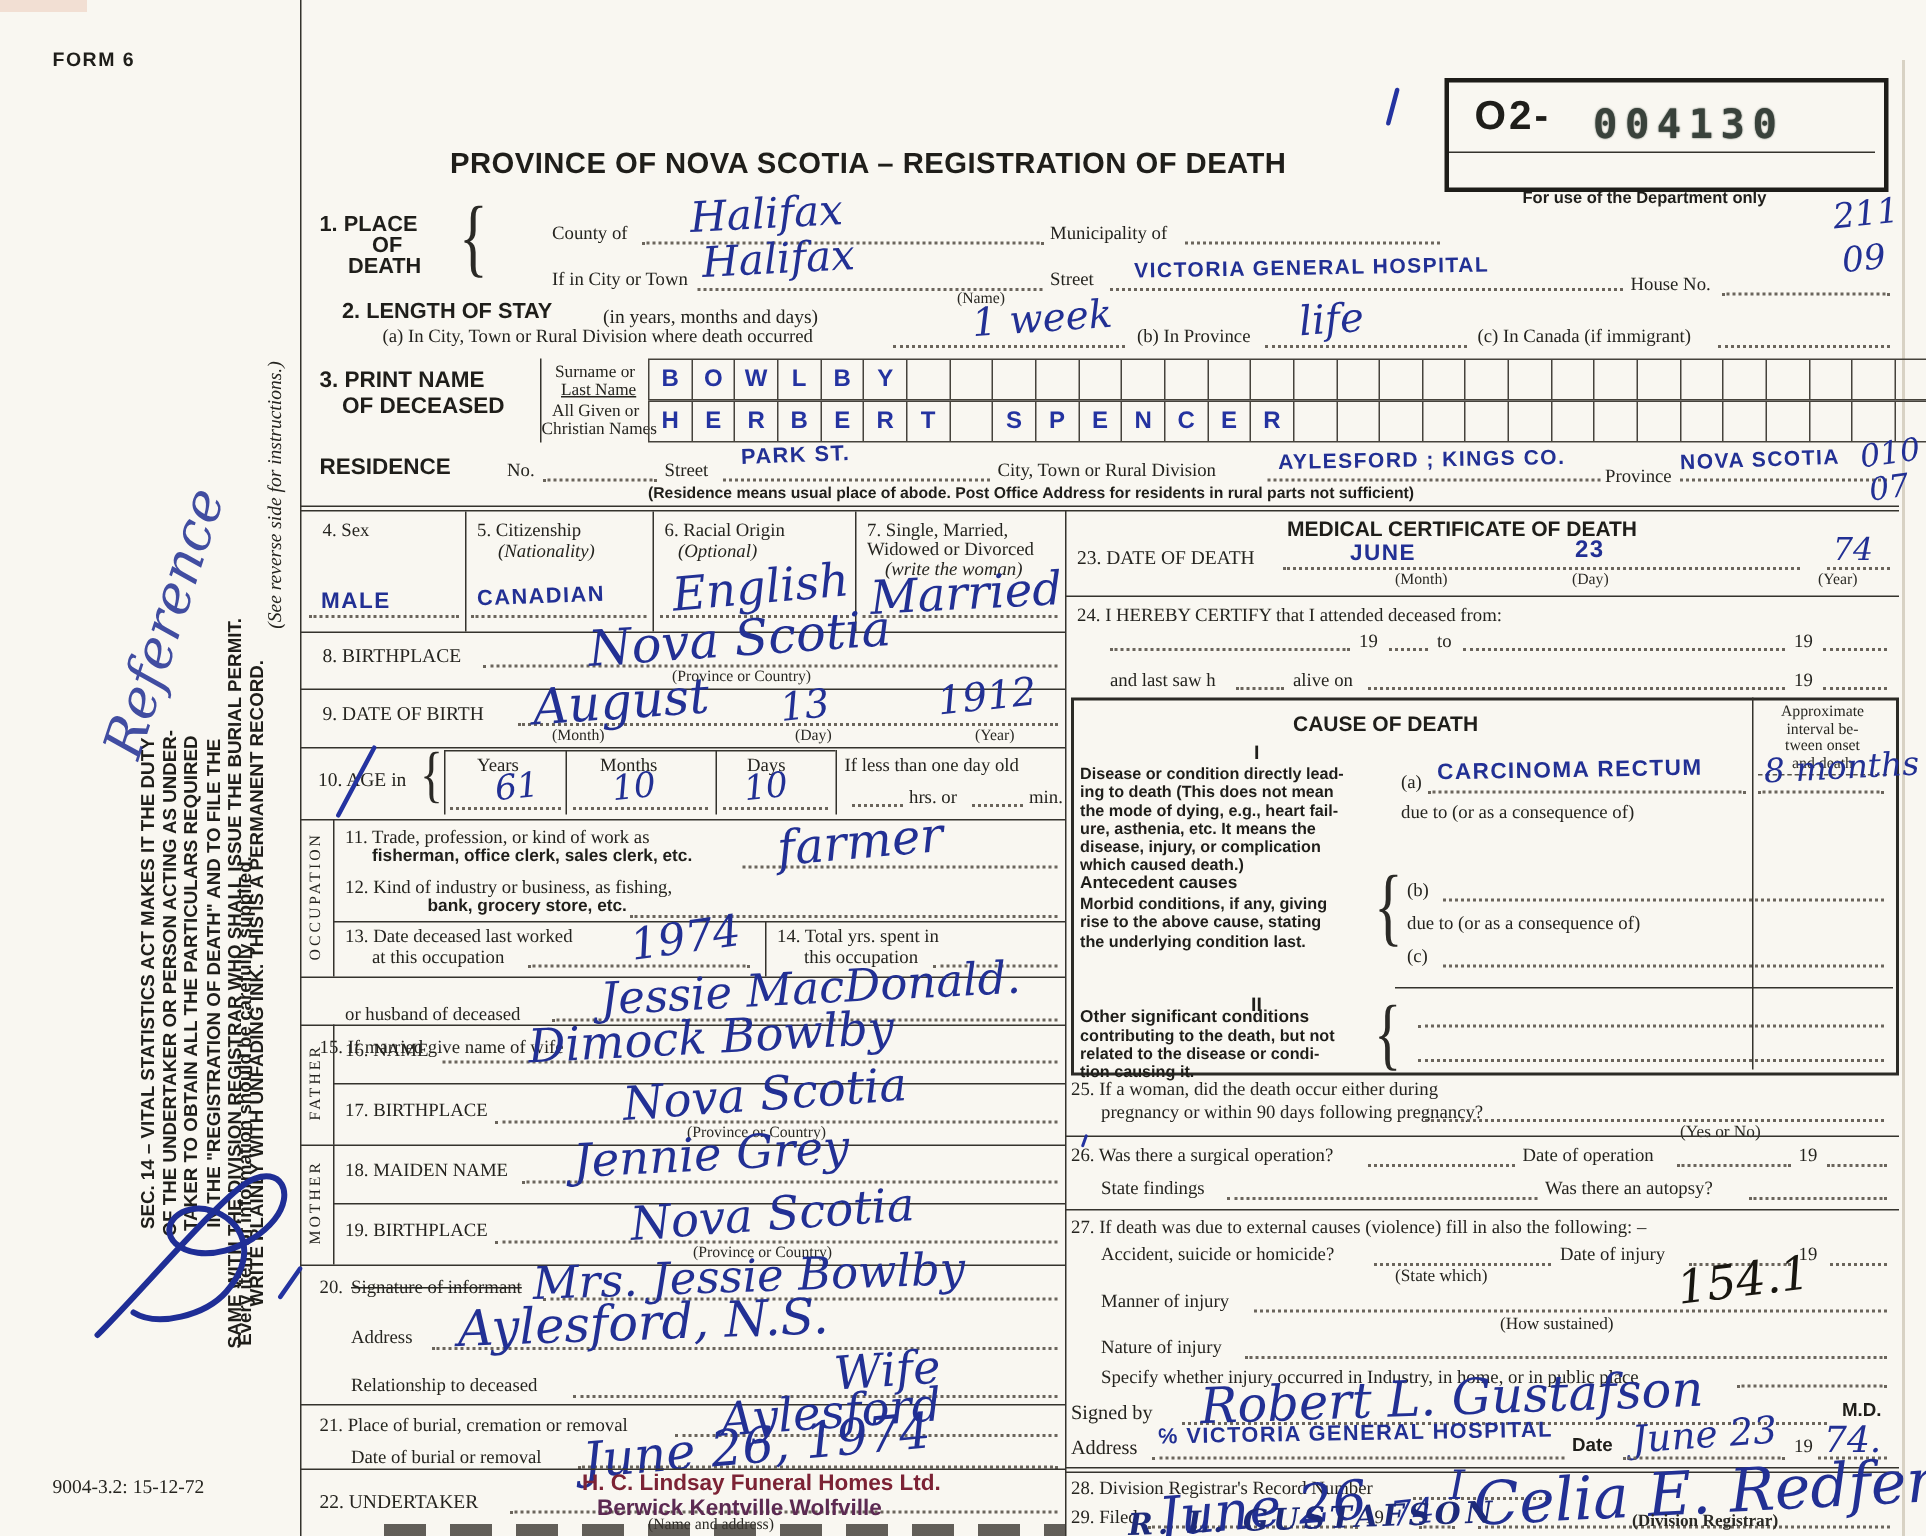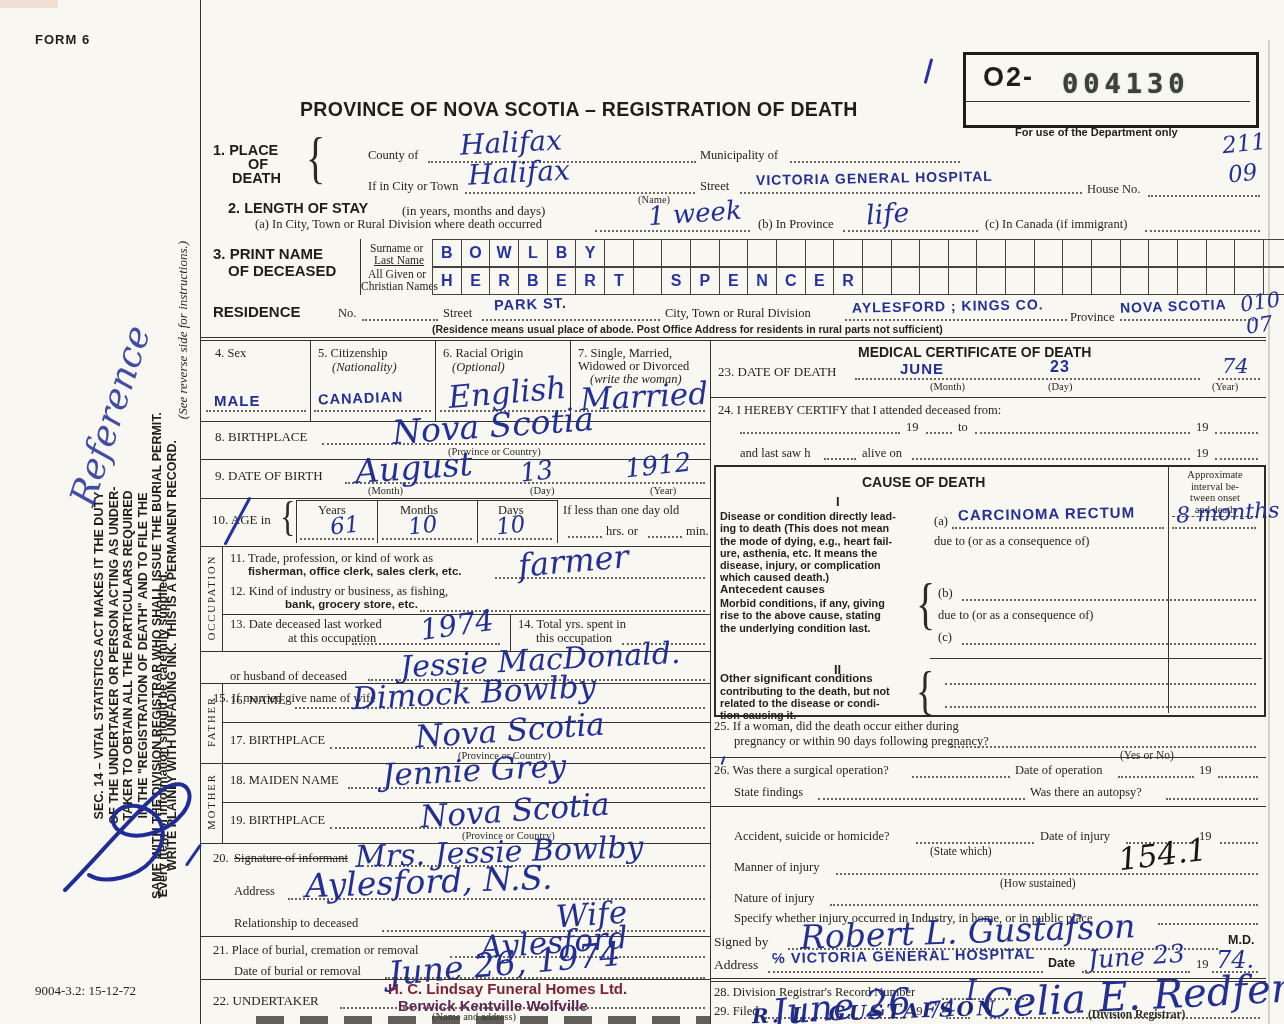--- a/index.html
+++ b/index.html
@@ -259,21 +259,21 @@
   <div class="ab ser" style="left:230px;top:551px;">11. Trade, profession, or kind of work as</div>
   <div class="ab bs" style="left:248px;top:565px;font-size:11.5px;">fisherman, office clerk, sales clerk, etc.</div>
   <div class="dl" style="left:495px;top:577px;width:210px;"></div>
   <div class="ab hw" style="left:518px;top:542px;font-size:32px;transform:rotate(-5deg);">farmer</div>
   <div class="ab ser" style="left:230px;top:584px;">12. Kind of industry or business, as fishing,</div>
   <div class="ab bs" style="left:248px;top:598px;font-size:11.5px;padding-left:37px;">bank, grocery store, etc.</div>
   <div class="dl" style="left:420px;top:610px;width:285px;"></div>
   <div class="vl" style="left:510px;top:614px;height:37px;"></div>
   <div class="hl" style="left:222px;top:614px;width:488px;border-top-width:1px;"></div>
   <div class="ab ser" style="left:230px;top:617px;">13. Date deceased last worked</div>
-  <div class="ab ser" style="left:248px;top:631px;margin-left:40px;">at this occupation</div>
+  <div class="ab ser" style="left:248px;top:631px;">at this occupation</div>
   <div class="dl" style="left:352px;top:643px;width:148px;"></div>
   <div class="ab hw" style="left:420px;top:608px;font-size:29px;transform:rotate(-8deg);">1974</div>
   <div class="ab ser" style="left:518px;top:617px;">14. Total yrs. spent in</div>
   <div class="ab ser" style="left:536px;top:631px;">this occupation</div>
   <div class="dl" style="left:622px;top:643px;width:83px;"></div>
   <div class="hl" style="left:200px;top:651px;width:510px;"></div>
 
   <div class="ab ser" style="left:213px;top:691px;">15. If married give name of wife</div>
   <div class="ab ser" style="left:230px;top:669px;">or husband of deceased</div>
   <div class="dl" style="left:368px;top:679px;width:337px;"></div>
@@ -422,20 +422,21 @@
   <div class="ab ser" style="left:1015px;top:763px;">Date of operation</div>
   <div class="dl" style="left:1118px;top:776px;width:76px;"></div>
   <div class="ab ser" style="left:1199px;top:763px;">19</div>
   <div class="dl" style="left:1218px;top:776px;width:40px;"></div>
   <div class="ab ser" style="left:734px;top:785px;">State findings</div>
   <div class="dl" style="left:818px;top:798px;width:207px;"></div>
   <div class="ab ser" style="left:1030px;top:785px;">Was there an autopsy?</div>
   <div class="dl" style="left:1166px;top:798px;width:92px;"></div>
   <div class="hl" style="left:710px;top:806px;width:556px;"></div>
 
+  <div class="ab ser" style="left:714px;top:811px;">27. If death was due to external causes (violence) fill in also the following: –</div>
   <div class="ab ser" style="left:734px;top:829px;">Accident, suicide or homicide?</div>
   <div class="dl" style="left:916px;top:842px;width:118px;"></div>
   <div class="ab ser" style="left:1040px;top:829px;">Date of injury</div>
   <div class="dl" style="left:1126px;top:842px;width:68px;"></div>
   <div class="ab ser" style="left:1199px;top:829px;">19</div>
   <div class="dl" style="left:1220px;top:842px;width:38px;"></div>
   <div class="ab ser" style="left:930px;top:845px;font-size:11.5px;">(State which)</div>
   <div class="ab ser" style="left:734px;top:860px;">Manner of injury</div>
   <div class="dl" style="left:836px;top:873px;width:422px;"></div>
   <div class="ab ser" style="left:1000px;top:877px;font-size:11.5px;">(How sustained)</div>

